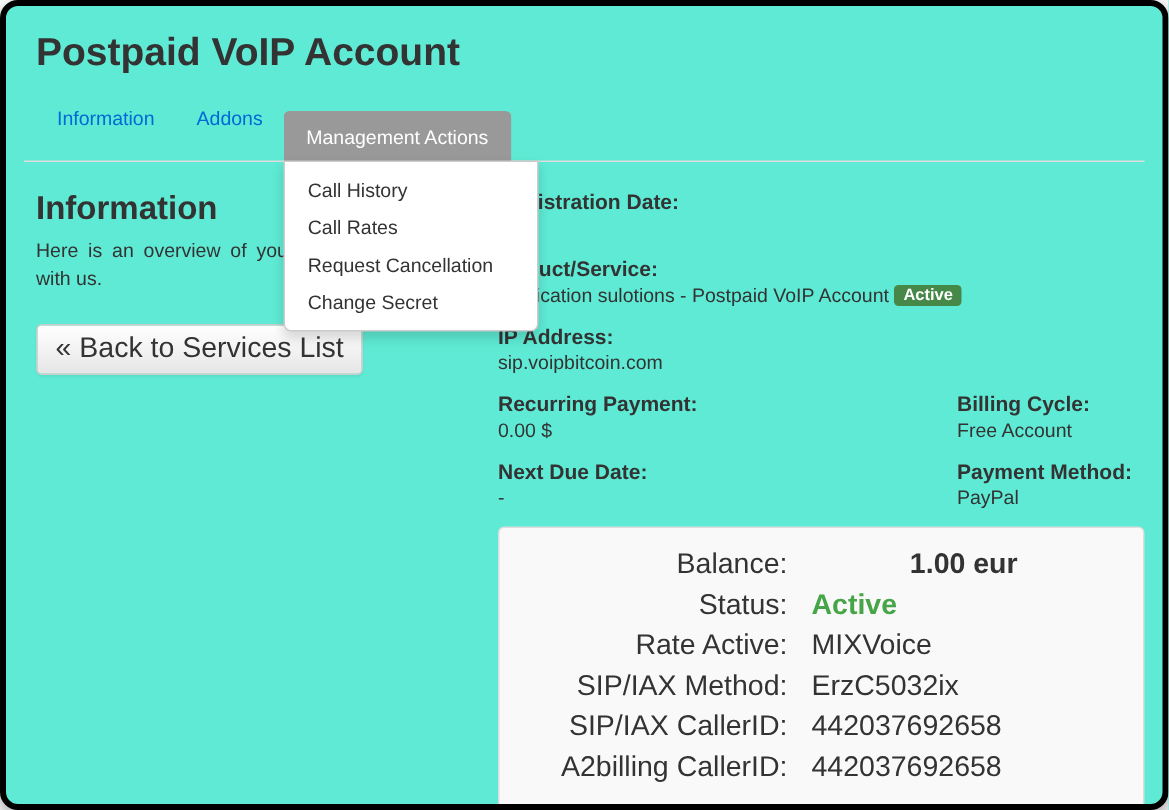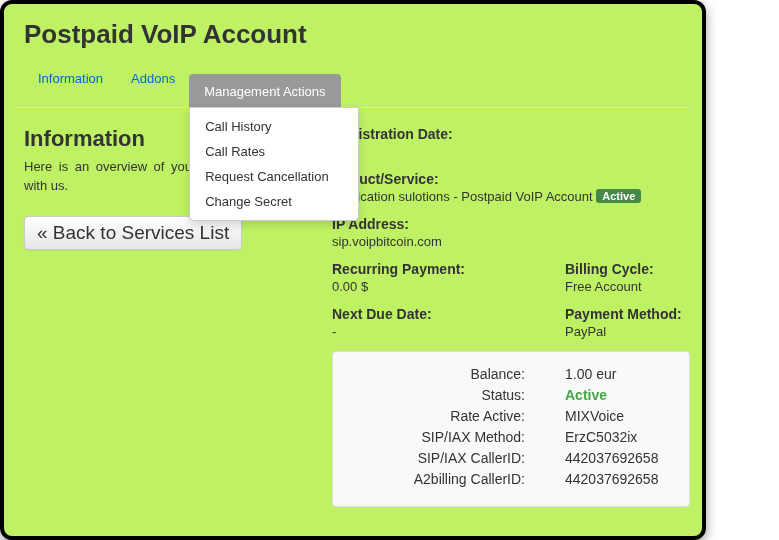--- a/index.html
+++ b/index.html
@@ -1,17 +1,17 @@
 <!DOCTYPE html>
 <html><head>
   <meta charset="utf-8">
   <style>
     * { box-sizing: border-box; margin: 0; padding: 0; }
     body { font-family: Arial, Helvetica, sans-serif; font-size: 13px; color: #333; background: #fff; }
-    .frame { width: 706px; height: 540px; padding: 15px 12px 12px 12px; background: #bef264; border: 4px solid #000; border-radius: 12px; box-shadow: 0 4px 12px rgba(0,0,0,.4); position: relative; overflow: hidden; }
+    .frame { width: 779px; height: 540px; padding: 15px 12px 12px 12px; background: #5eead4; border: 4px solid #000; border-radius: 12px; box-shadow: 0 4px 12px rgba(0,0,0,.4); position: relative; overflow: hidden; }
     .page-title { font-family: 'Trebuchet MS', Arial, sans-serif; font-size: 26px; font-weight: bold; color: #333; margin-bottom: 12px; padding-left: 8px; }
     .tabs { display: flex; border-bottom: 1px solid #ddd; margin-bottom: 18px; padding-left: 8px; }
     .tab { padding: 9px 14px; color: #0069d6; cursor: pointer; border-radius: 4px 4px 0 0; font-size: 13px; }
     .tab.active { background: #999; color: #fff; border: 1px solid #999; border-bottom: none; margin-bottom: -1px; margin-top: 12px; }
     .tab-wrap { position: relative; }
     .dropdown { position: absolute; top: 100%; left: 0; min-width: 170px; background: #fff; border: 1px solid #ccc; border-radius: 0 0 5px 5px; padding: 6px 0; z-index: 20; box-shadow: 0 4px 8px rgba(0,0,0,.15); }
     .dropdown-item { padding: 5px 15px; color: #333; cursor: pointer; font-size: 13px; }
     .layout { display: flex; padding-left: 8px; gap: 0; }
     .sidebar { width: 280px; flex-shrink: 0; }
     .main { flex: 1; padding-left: 28px; }
@@ -19,24 +19,24 @@
     .side-text { font-size: 13px; color: #333; line-height: 1.45; margin-bottom: 20px; text-align: justify; }
     .btn { display: inline-block; padding: 5px 12px; background: linear-gradient(to bottom, #fff, #e6e6e6); border: 1px solid #ccc; border-radius: 4px; color: #333; font-size: 19px; cursor: pointer; box-shadow: inset 0 1px 0 rgba(255,255,255,.2), 0 1px 2px rgba(0,0,0,.05); }
     .row1 { margin-bottom: 12px; }
     .label1 { font-weight: bold; font-size: 14px; margin-bottom: 2px; }
     .val1 { font-size: 13px; }
     .badge-active { display: inline-block; background: #468847; color: #fff; font-size: 11px; font-weight: bold; padding: 1px 6px; border-radius: 3px; vertical-align: 1px; }
     .two-col { display: flex; margin-bottom: 12px; }
     .two-col > div:first-child { flex: 1; }
     .two-col > div:last-child { width: 125px; text-align: left; }
     .well { border: 1px solid #ddd; border-radius: 4px; background: #f9f9f9; padding: 14px 18px; margin-top: 6px; }
-    .well-row { display: flex; margin-bottom: 5px; font-size: 14px; gap: 24px; }
+    .well-row { display: flex; margin-bottom: 5px; font-size: 19px; }
     .well-row .wl { width: 190px; text-align: right; padding-right: 16px; color: #333; }
     .well-row .wv { flex: 1; }
-    .bold { font-weight: normal; }
+    .bold { font-weight: bold; text-align: center; }
     .green { color: #46a546; font-weight: bold; }
   </style>
 </head>
 <body>
 
 <div class="frame">
   <div class="page-title">Postpaid VoIP Account</div>
 
   <div class="tabs">
     <div class="tab">Information</div>

